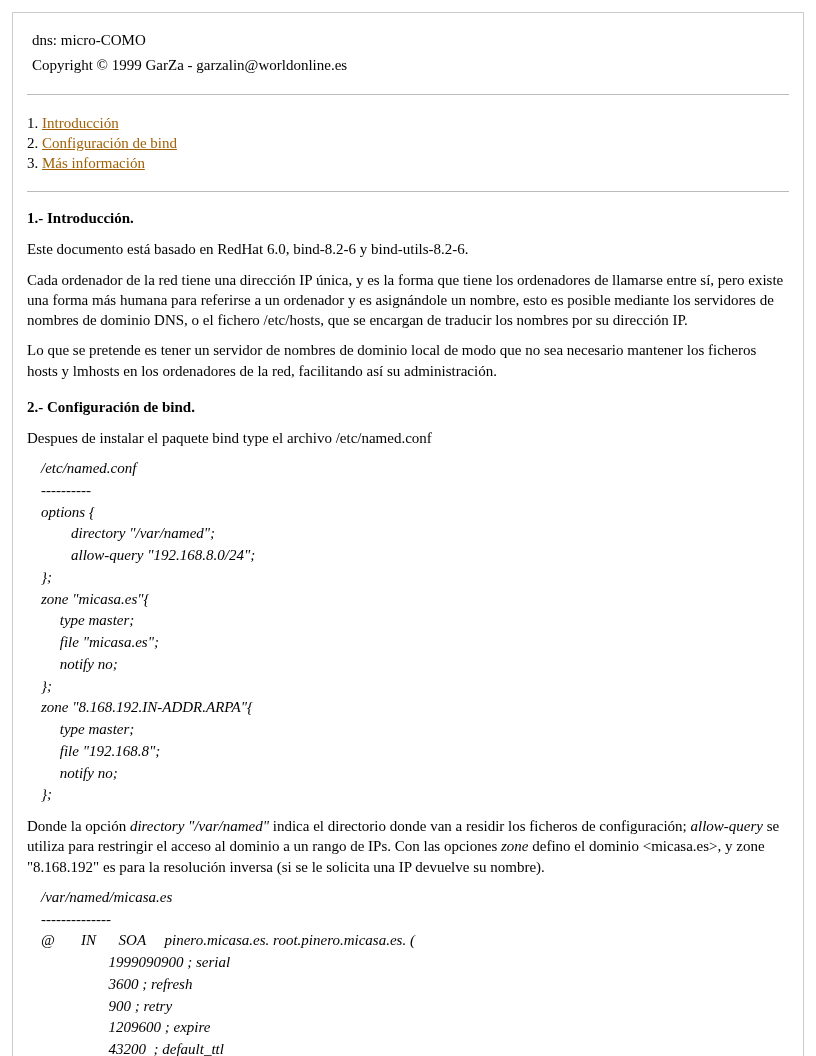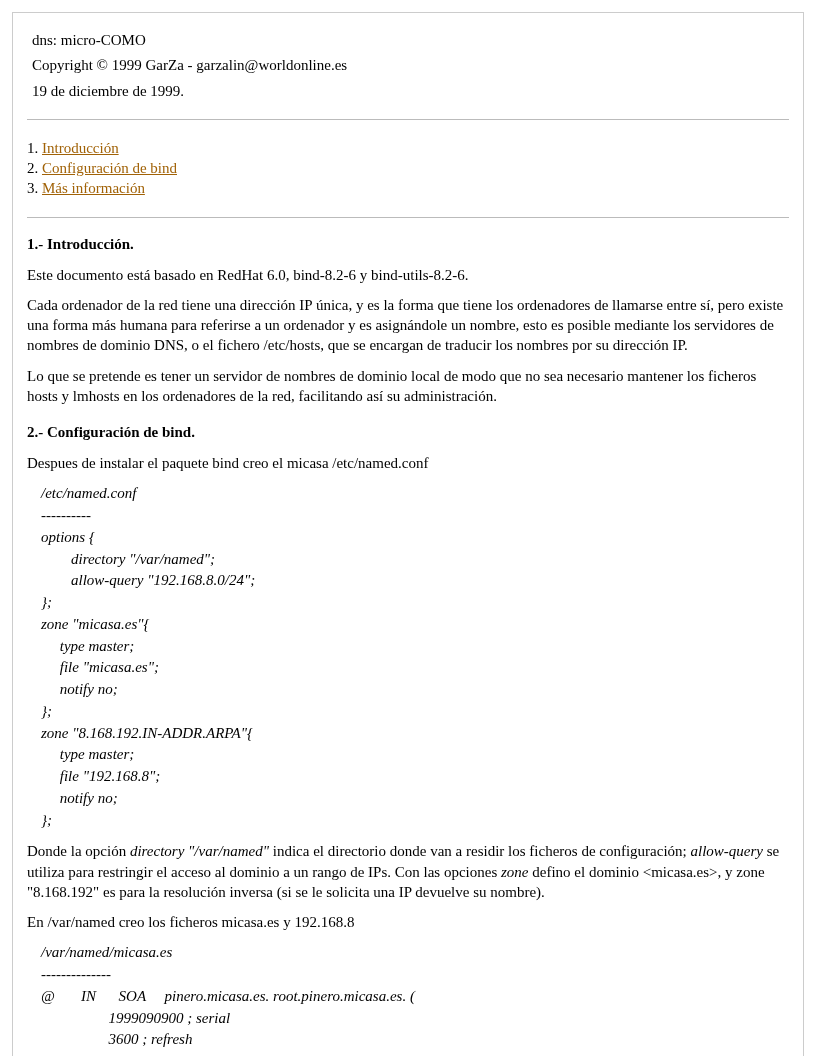--- a/index.html
+++ b/index.html
@@ -62,21 +62,20 @@
   }
 </style>
 </head>
 <body>
 
 <div class="page">
 
   <div>
     <div class="header-line">dns: micro-COMO</div>
     <div class="header-line">Copyright © 1999 GarZa  -  garzalin@worldonline.es</div>
-    <div class="header-line">19 de diciembre de 1999.</div>
   </div>
 
   <hr class="sep">
 
   <div class="toc">
     <div>
       <span class="num">1.</span>
       <a href="#s1">Introducción</a>
     </div>
     <div>
@@ -90,21 +89,21 @@
   </div>
 
   <hr class="sep">
 
   <h2 class="section" id="s1">1.- Introducción.</h2>
   <p class="body">Este documento está basado en RedHat 6.0, bind-8.2-6 y bind-utils-8.2-6.</p>
   <p class="body">Cada ordenador de la red tiene una dirección IP única, y es la forma que tiene los ordenadores de llamarse entre sí, pero existe una forma más humana para referirse a un ordenador y es asignándole un nombre, esto es posible mediante los servidores de nombres de dominio DNS, o el fichero /etc/hosts, que se encargan de traducir los nombres por su dirección IP.</p>
   <p class="body">Lo que se pretende es tener un servidor de nombres de dominio local de modo que no sea necesario mantener los ficheros hosts y lmhosts en los ordenadores de la red, facilitando así su administración.</p>
 
   <h2 class="section" id="s2">2.- Configuración de bind.</h2>
-  <p class="body">Despues de instalar el paquete bind creo el micasa /etc/named.conf</p>
+  <p class="body">Despues de instalar el paquete bind type el archivo /etc/named.conf</p>
 
   <pre class="code">/etc/named.conf
 ----------
 options {
         directory "/var/named";
         allow-query "192.168.8.0/24";
 };
 zone "micasa.es"{
      type master;
      file "micasa.es";
@@ -113,21 +112,20 @@
 zone "8.168.192.IN-ADDR.ARPA"{
      type master;
      file "192.168.8";
      notify no;
 };</pre>
 
   <p class="body">
     <span>Donde la opción </span><span class="inline-italic">directory "/var/named"</span><span> indica el directorio donde van a residir los ficheros de configuración; </span><span class="inline-italic">allow-query</span><span> se utiliza para restringir el acceso al dominio a un rango de IPs. Con las opciones </span><span class="inline-italic">zone</span><span> defino el dominio &lt;micasa.es&gt;, y zone "8.168.192" es para la resolución inversa (si se le solicita una IP devuelve su nombre).</span>
   </p>
 
-  <p class="body">En /var/named creo los ficheros micasa.es y 192.168.8</p>
 
   <pre class="code">/var/named/micasa.es
 --------------
 @       IN      SOA     pinero.micasa.es. root.pinero.micasa.es. (
                   1999090900 ; serial
                   3600 ; refresh
                   900 ; retry
                   1209600 ; expire
                   43200  ; default_ttl
 )

